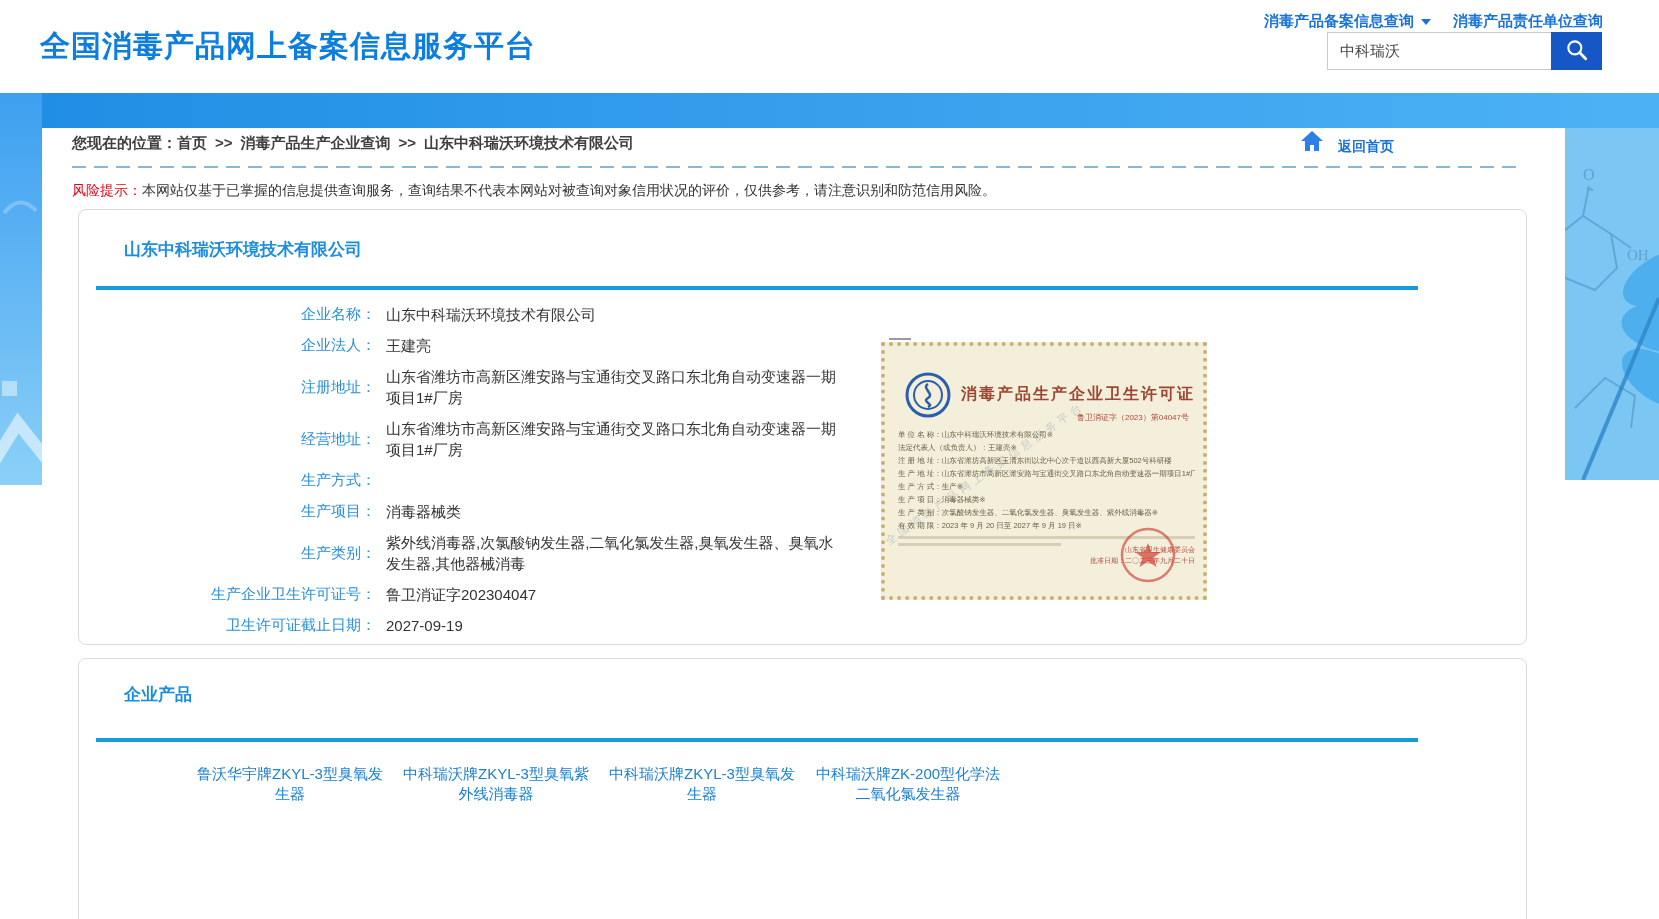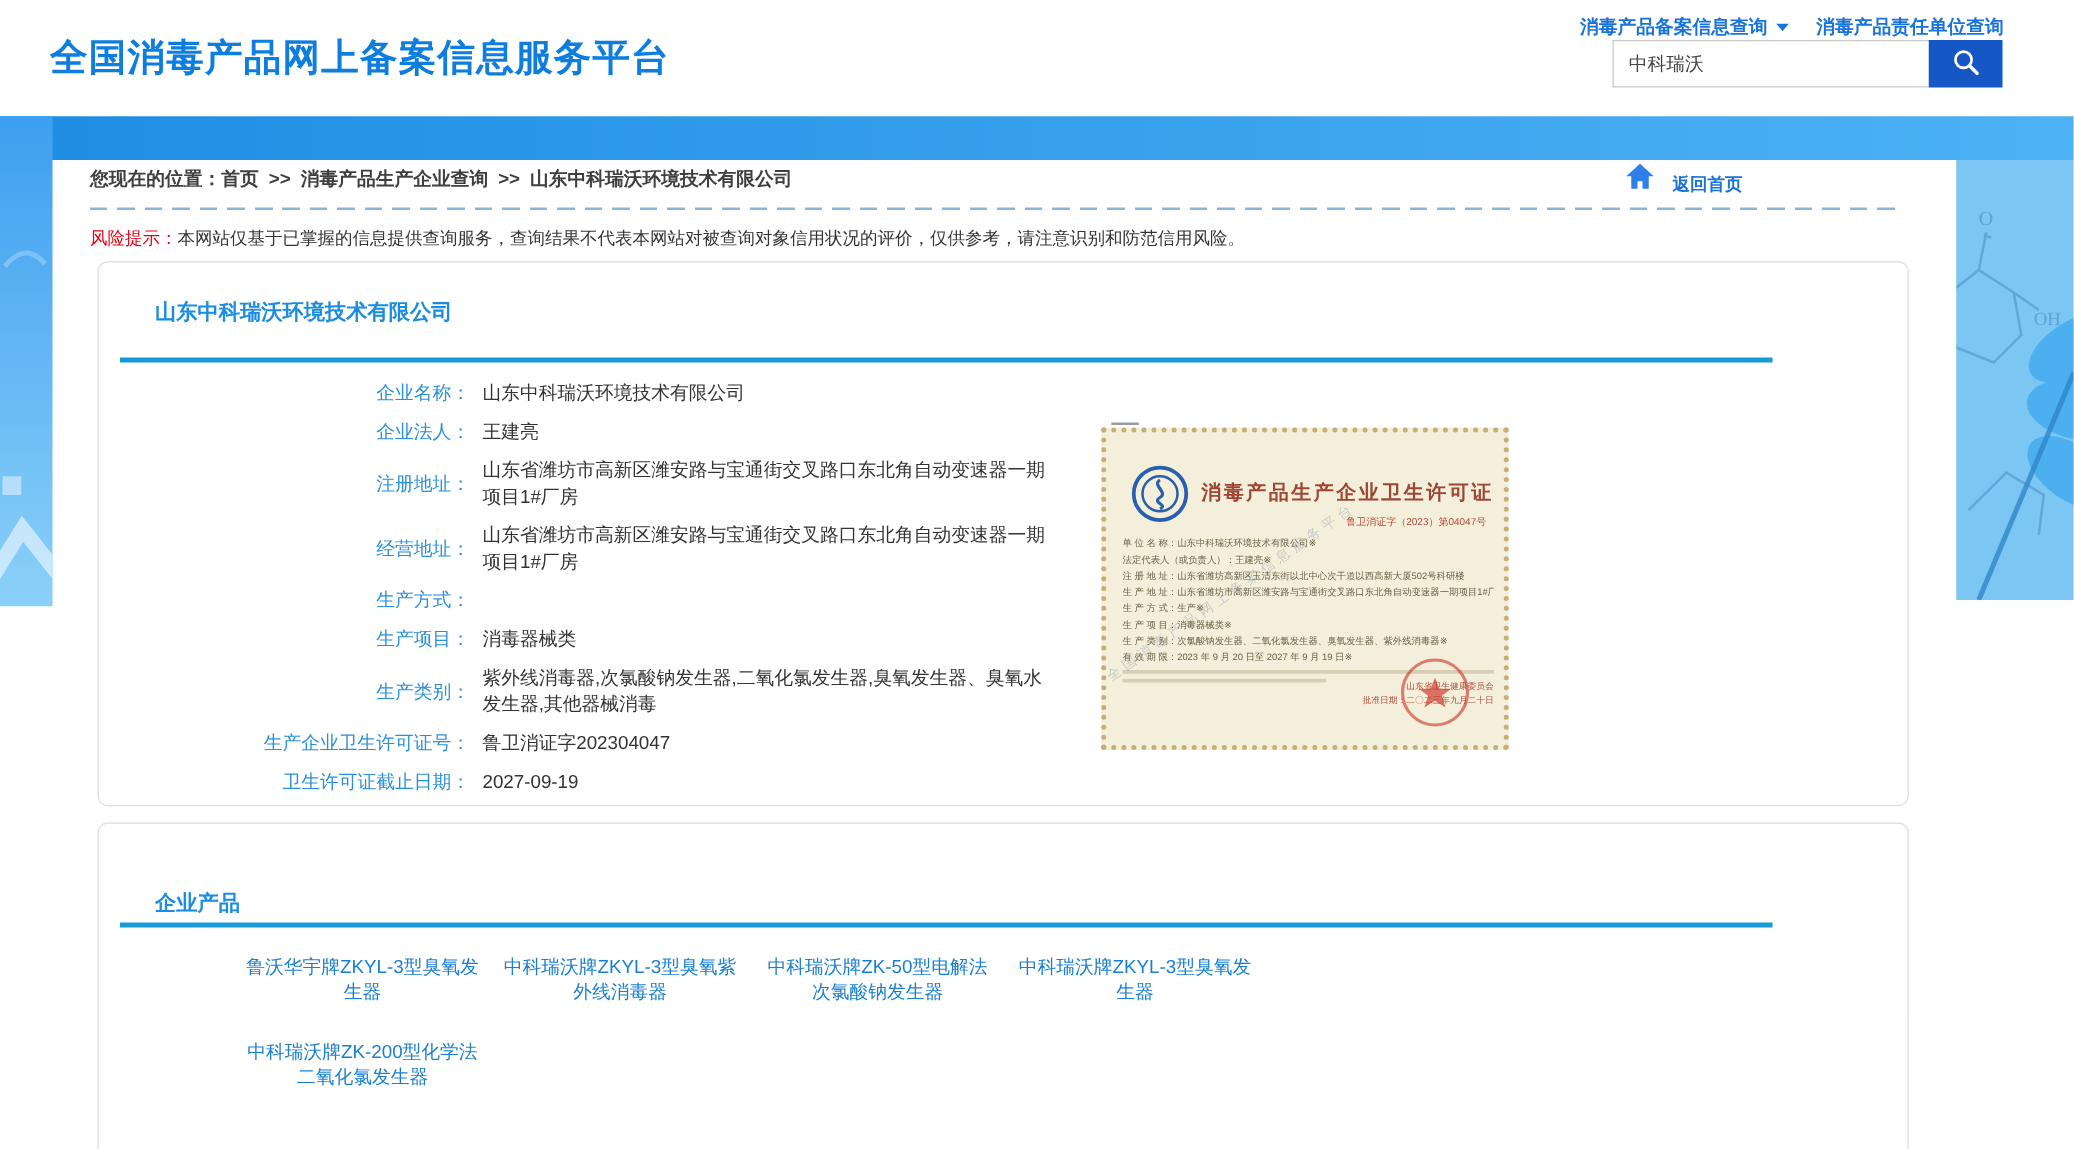--- a/index.html
+++ b/index.html
@@ -6,21 +6,21 @@
   html,body { width:1659px; height:919px; }
   body {
     position:relative; overflow:hidden; background:#fff;
     font-family:"Liberation Sans","DejaVu Sans",sans-serif; color:#333;
   }
   
   .site-title { position:absolute; left:40px; top:26px; font-size:30px; font-weight:bold; color:#0d7ede; letter-spacing:1px; }
   .top-links { position:absolute; top:12px; right:56px; display:flex; align-items:flex-start; gap:22px; font-size:15px; font-weight:bold; color:#1a73d9; }
   .top-link { display:flex; align-items:center; gap:7px; cursor:pointer; white-space:nowrap; }
   .caret { width:0; height:0; border-left:5px solid transparent; border-right:5px solid transparent; border-top:6px solid #1a73d9; }
-  .search-wrap { position:absolute; top:32px; right:57px; width:312px; height:38px; display:flex; }
+  .search-wrap { position:absolute; top:32px; right:57px; width:275px; height:38px; display:flex; }
   .search-input { flex:1; border:1px solid #c9c9c9; border-right:none; font-size:15px; padding:0 12px; color:#444; outline:none; font-family:inherit; }
   .search-btn { width:59px; height:38px; background:#1557c5; border:none; display:flex; align-items:center; justify-content:center; cursor:pointer; }
   
   .band { position:absolute; top:93px; left:0; width:1659px; height:35px; background:linear-gradient(90deg,#1f8de4,#4db2f5); }
   .side-left { position:absolute; top:93px; left:0; width:42px; height:392px; background:linear-gradient(180deg,#3d9ff0,#8bd0f8); overflow:hidden; }
   .side-right { position:absolute; top:128px; left:1565px; width:94px; height:352px; background:#7cc6f4; overflow:hidden; }
   
   .breadcrumb { position:absolute; left:72px; top:134px; font-size:15px; font-weight:bold; color:#3f3f3f; white-space:nowrap; }
   .breadcrumb .sep { margin:0 8px; }
   .home-link { position:absolute; left:1300px; top:130px; display:flex; align-items:flex-end; gap:14px; cursor:pointer; }
@@ -28,21 +28,21 @@
   .dashed-line { position:absolute; left:72px; top:166px; width:1452px; height:2px;
     background:repeating-linear-gradient(90deg,#8ab4d9 0 14px,transparent 14px 22px); }
   .risk { position:absolute; left:72px; top:182px; font-size:14px; white-space:nowrap; }
   .risk .red { color:#e60012; }
   .risk .txt { color:#333; }
   
   .card { position:absolute; left:78px; width:1449px; background:#fff; border:1px solid #dcdcdc; border-radius:8px; }
   .card1 { top:209px; height:436px; }
   .card2 { top:658px; height:400px; }
   .card-title { position:absolute; left:45px; top:28px; font-size:17px; font-weight:bold; color:#1b8ce0; }
-  .card2 .card-title { top:52px; }
+  .card2 .card-title { top:24px; }
   .card-divider { position:absolute; left:17px; top:76px; width:1322px; height:4px; background:#1899d8; }
   .card2 .card-divider { top:79px; }
   
   .fields { position:absolute; left:0; top:94px; width:870px; }
   .frow { display:flex; align-items:center; margin-bottom:10px; min-height:21px; }
   .flabel { width:297px; text-align:right; color:#2a8fdb; font-weight:normal; font-size:15px; flex:none; }
   .fvalue { margin-left:10px; width:460px; color:#333; font-size:15px; line-height:21px; }
   
   .cert-dash { position:absolute; left:810px; top:128px; width:22px; height:2px; background:#9a9a9a; }
   .certificate { position:absolute; left:802px; top:132px; width:326px; height:258px; background:#f4efda;
@@ -218,17 +218,16 @@
     </div>
   </div>
 </div>
 
 <div class="card card2">
   <div class="card-title">企业产品</div>
   <div class="card-divider"></div>
   <div class="products">
     <div class="product">鲁沃华宇牌ZKYL-3型臭氧发生器</div>
     <div class="product">中科瑞沃牌ZKYL-3型臭氧紫外线消毒器</div>
-    <div class="product">中科瑞沃牌ZK-50型电解法次氯酸钠发生器</div>
     <div class="product">中科瑞沃牌ZKYL-3型臭氧发生器</div>
     <div class="product">中科瑞沃牌ZK-200型化学法二氧化氯发生器</div>
   </div>
 </div>
 
 </body></html>

